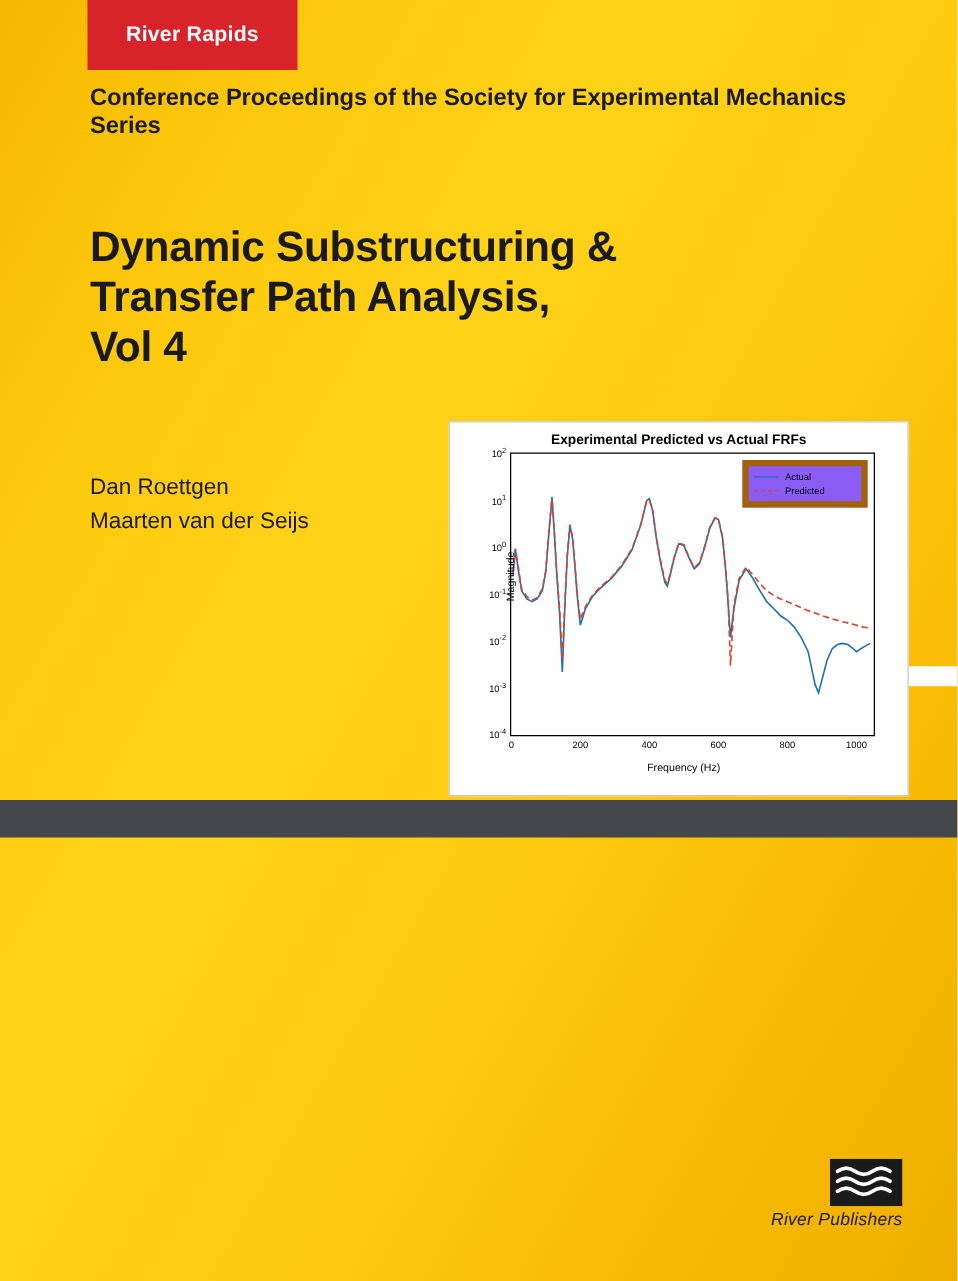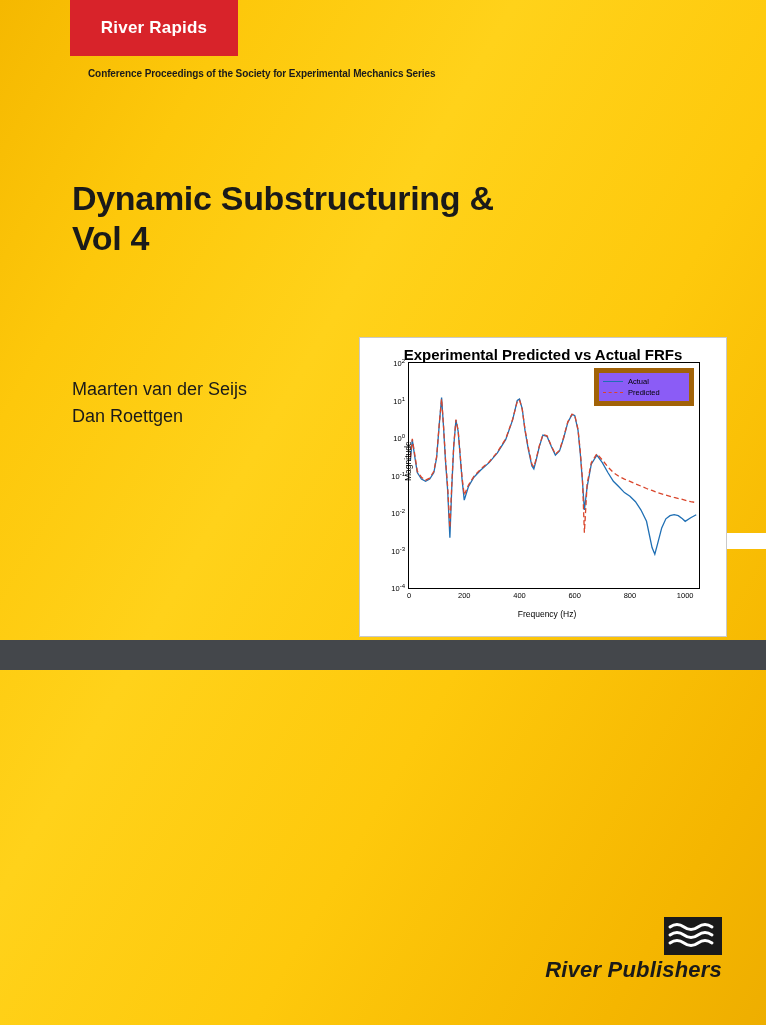--- a/index.html
+++ b/index.html
@@ -39,25 +39,24 @@
     font-size: 17px;
     font-weight: bold;
     letter-spacing: 0.2px;
   }
 
   .series-line {
     position: absolute;
     left: 72px;
     top: 68px;
     width: 620px;
-    font-size: 10px;
+    font-size: 19px;
     font-weight: bold;
     color: #1b1b1b;
     letter-spacing: -0.1px;
-    margin-left: 16px;
   }
 
   .title {
     position: absolute;
     left: 72px;
     top: 178px;
     width: 600px;
     font-size: 34px;
     line-height: 40px;
     font-weight: bold;
@@ -94,21 +93,21 @@
     width: 75px;
     height: 16px;
     background: #ffffff;
   }
   .chart-title {
     position: absolute;
     top: 8px;
     left: 0;
     width: 100%;
     text-align: center;
-    font-size: 15px;
+    font-size: 11px;
     font-weight: bold;
     color: #000;
   }
   .plot-area {
     position: absolute;
     left: 48px;
     top: 24px;
     width: 292px;
     height: 227px;
     border: 1px solid #000;
@@ -205,46 +204,47 @@
     bottom: 42px;
     width: 220px;
     text-align: right;
   }
   .publisher-mark {
     display: block;
     margin-left: auto;
     margin-bottom: 2px;
   }
   .publisher-name {
-    font-size: 22px;
+    font-size: 14px;
     font-style: italic;
-    font-weight: bold;
+    font-weight: normal;
     color: #1a1a1a;
     letter-spacing: 0.2px;
   }
 </style>
 </head>
 <body>
 
 <div class="cover">
 
   <div class="series-badge">
     <span class="series-badge-text">River Rapids</span>
   </div>
 
   <div class="series-line">Conference Proceedings of the Society for Experimental Mechanics Series</div>
 
   <div class="title">
     <div>Dynamic Substructuring &amp;</div>
+    <div>Transfer Path Analysis,</div>
     <div>Vol 4</div>
   </div>
 
   <div class="authors">
+    <div>Dan Roettgen</div>
     <div>Maarten van der Seijs</div>
-    <div>Dan Roettgen</div>
   </div>
 
   <div class="figure-tab"></div>
 
   <div class="figure-wrap">
     <div class="chart-title">Experimental Predicted vs Actual FRFs</div>
     <div class="plot-area" id="plot-area">
       <div class="ylabel">Magnitude</div>
       <svg id="chart-svg" width="290" height="225" viewBox="0 0 290 225" preserveAspectRatio="none">
           <path d="M1.38 97.58 L3.31 76.72 L5.52 92.10 L8.29 109.53 L12.43 116.13 L16.57 118.31 L20.71 116.13 L24.86 109.53 L27.62 94.61 L30.38 60.08 L32.59 34.53 L34.52 63.71 L36.46 97.58 L38.67 127.42 L40.88 174.66 L42.81 123.79 L44.74 83.32 L46.95 57.11 L49.16 68.40 L51.10 92.10 L53.03 116.13 L55.24 137.16 L59.38 123.79 L64.90 114.22 L71.81 107.02 L80.10 99.66 L88.38 89.92 L96.67 76.72 L103.57 57.11 L108.27 37.50 L110.48 35.95 L113.24 45.82 L116.00 67.35 L119.31 86.29 L122.90 102.93 L124.84 105.90 L127.05 97.58 L130.36 83.32 L133.95 72.03 L138.10 73.45 L142.24 83.32 L146.38 92.10 L150.52 88.00 L154.67 75.00 L158.81 59.44 L162.95 51.63 L165.71 52.42 L169.03 67.35 L171.24 89.92 L173.45 118.31 L175.38 147.03 L178.14 123.79 L182.29 101.21 L187.81 92.10 L193.33 99.66 L198.86 109.53 L204.38 118.31 L209.90 123.79 L215.43 129.60 L220.95 133.23 L226.48 138.71 L232.00 147.03 L237.52 158.32 L243.05 184.53 L245.81 191.13 L248.57 180.90 L252.71 164.92 L256.86 155.81 L261.00 152.65 L265.14 151.72 L269.29 152.65 L273.43 155.81 L276.19 158.32 L281.71 154.69 L287.24 151.72" fill="none" stroke="#1f6fb4" stroke-width="1.3"></path>

